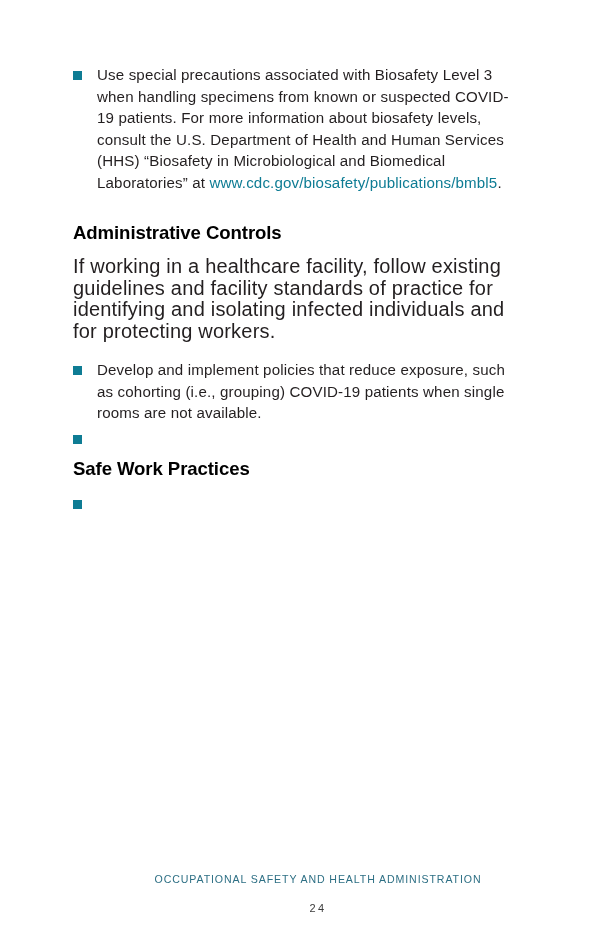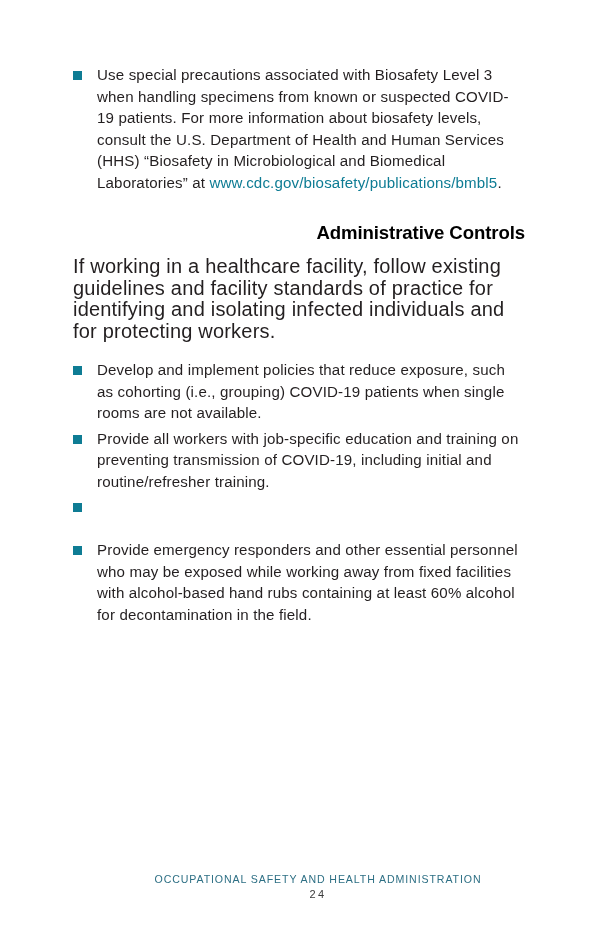--- a/index.html
+++ b/index.html
@@ -59,21 +59,20 @@
   }
 
   
   h2.section-heading {
     font-size: 18.6px;
     line-height: 22px;
     font-weight: bold;
     color: #000000;
     margin: 0;
     letter-spacing: -0.005em;
-    text-align: right;
   }
 
   
   p.body-text {
     font-size: 20px;
     line-height: 21.5px;
     color: #231f20;
     margin: 0;
     letter-spacing: 0.01em;
   }
@@ -104,21 +103,21 @@
     font-size: 10.6px;
     letter-spacing: 0.085em;
     color: #2d6f84;
     line-height: 14px;
   }
   .footer-pagenum {
     font-size: 11px;
     letter-spacing: 0.22em;
     color: #3b3b3b;
     line-height: 16px;
-    margin-top: 0;
+    margin-top: 14px;
   }
 </style>
 </head>
 <body>
 
 <div class="page">
 
   <div class="content">
 
     <ul class="bullets block-intro">
@@ -138,35 +137,33 @@
     <div class="gap-after-para"></div>
 
     <ul class="bullets">
       <li>
         <span class="bullet-marker"></span><span>Develop and implement policies that reduce exposure, such as cohorting (i.e., grouping) COVID-19 patients when single rooms are not available.</span>
       </li>
       <li>
         <span class="bullet-marker"></span>
       </li>
       <li>
-        <span class="bullet-marker"></span><span>Provide all workers with job-specific education and training on preventing transmission of COVID-19, including initial and routine/refresher training.</span>
-      </li>
-      <li>
         <span class="bullet-marker"></span>
       </li>
     </ul>
 
     <div class="gap-before-heading2"></div>
 
+    <h2 class="section-heading">Safe Work Practices</h2>
 
     <div class="gap-after-heading2"></div>
 
     <ul class="bullets">
       <li>
-        <span class="bullet-marker"></span><span>Provide emergency responders and other essential personnel who may be exposed while working away from fixed facilities with alcohol-based hand rubs containing at least 60% alcohol for decontamination in the field.</span>
+        <span class="bullet-marker"></span>
       </li>
     </ul>
 
   </div>
 
   <div class="footer">
     <div class="footer-agency">OCCUPATIONAL SAFETY AND HEALTH ADMINISTRATION</div>
     <div class="footer-pagenum">24</div>
   </div>
 

